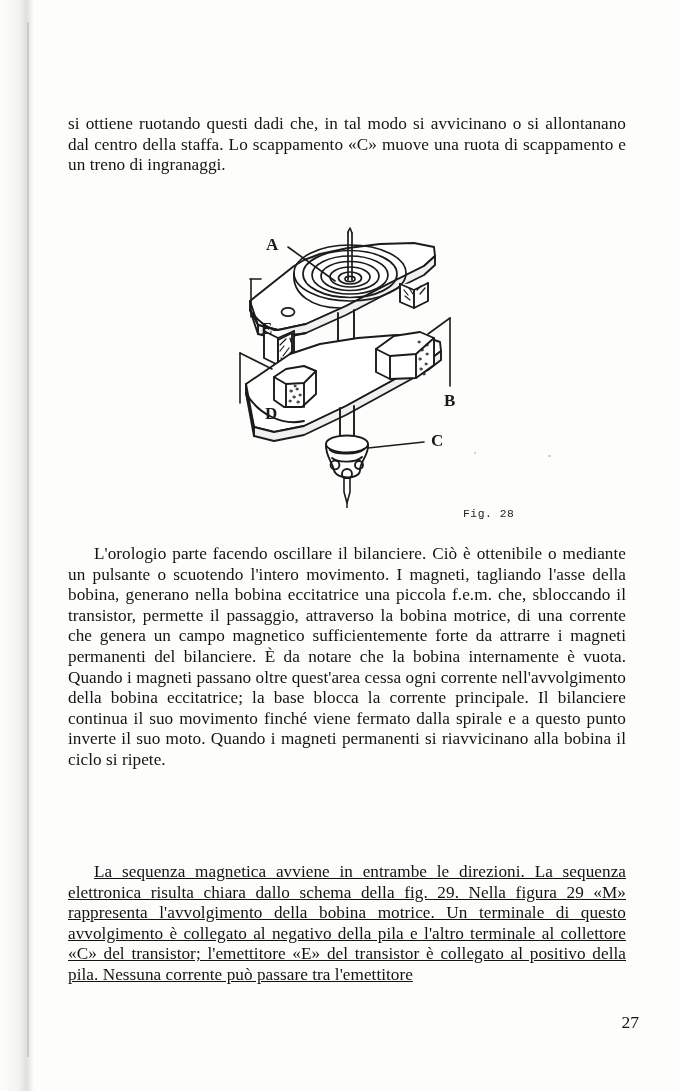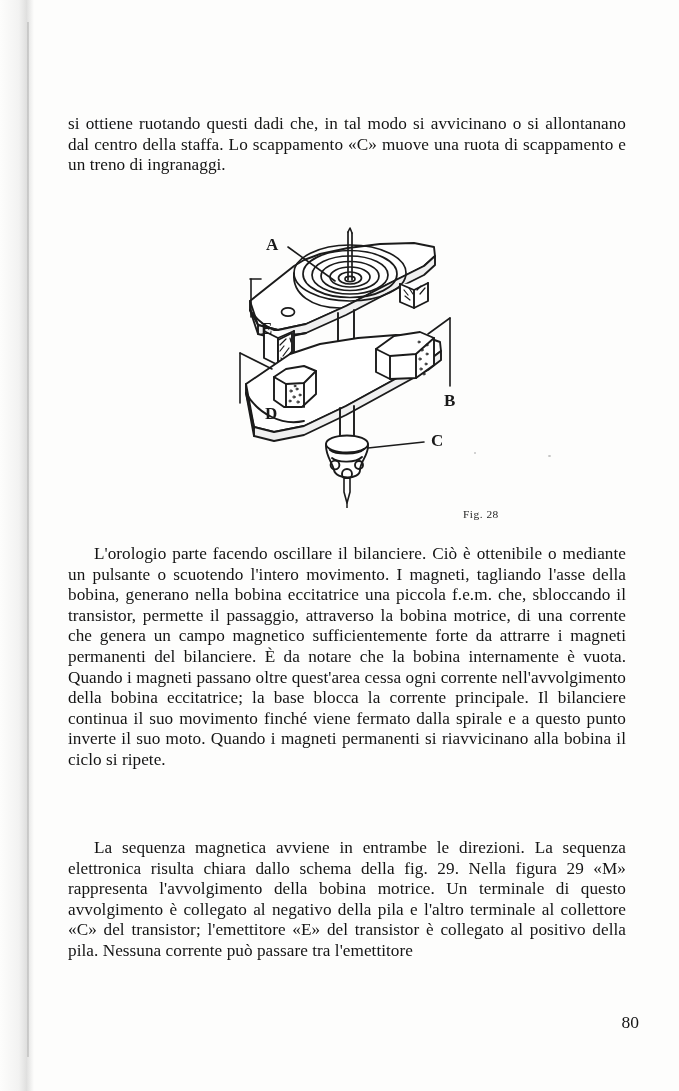--- a/index.html
+++ b/index.html
@@ -64,41 +64,42 @@
 
   .textblock p {
     margin: 0;
   }
   .indent {
     text-indent: 26px;
   }
 
   #top-paragraph { top: 114px; }
   #body-paragraph-1 { top: 544px; }
-  #body-paragraph-2 { top: 838px; }
+  #body-paragraph-2 { top: 862px; text-decoration: underline; }
 
   .figure-area {
     position: absolute;
     left: 0;
     top: 218px;
     width: 679px;
     height: 320px;
   }
   .figure-svg {
     position: absolute;
     left: 228px;
     top: 0px;
   }
   .figure-caption {
     position: absolute;
     left: 463px;
     top: 508px;
     font-size: 11.4px;
     letter-spacing: 0.5px;
     color: #1d1d1d;
+    font-family: Liberation Mono, monospace;
   }
 
   .page-number {
     position: absolute;
     right: 54px;
     top: 1012px;
     font-size: 17.5px;
     color: #151515;
   }
 </style>
@@ -279,15 +280,15 @@
   <div class="figure-caption">Fig. 28</div>
 
   <div class="textblock" id="body-paragraph-1">
     <p class="indent">L'orologio parte facendo oscillare il bilanciere. Ciò è ottenibile o mediante un pulsante o scuotendo l'intero movimento. I magneti, tagliando l'asse della bobina, generano nella bobina eccitatrice una piccola f.e.m. che, sbloccando il transistor, permette il passaggio, attraverso la bobina motrice, di una corrente che genera un campo magnetico sufficientemente forte da attrarre i magneti permanenti del bilanciere. È da notare che la bobina internamente è vuota. Quando i magneti passano oltre quest'area cessa ogni corrente nell'avvolgimento della bobina eccitatrice; la base blocca la corrente principale. Il bilanciere continua il suo movimento finché viene fermato dalla spirale e a questo punto inverte il suo moto. Quando i magneti permanenti si riavvicinano alla bobina il ciclo si ripete.</p>
   </div>
 
   <div class="textblock" id="body-paragraph-2">
     <p class="indent">La sequenza magnetica avviene in entrambe le direzioni. La sequenza elettronica risulta chiara dallo schema della fig. 29. Nella figura 29 «M» rappresenta l'avvolgimento della bobina motrice. Un terminale di questo avvolgimento è collegato al negativo della pila e l'altro terminale al collettore «C» del transistor; l'emettitore «E» del transistor è collegato al positivo della pila. Nessuna corrente può passare tra l'emettitore</p>
   </div>
 
-  <div class="page-number">80</div>
+  <div class="page-number">27</div>
 
 </div>
 
 </body></html>

